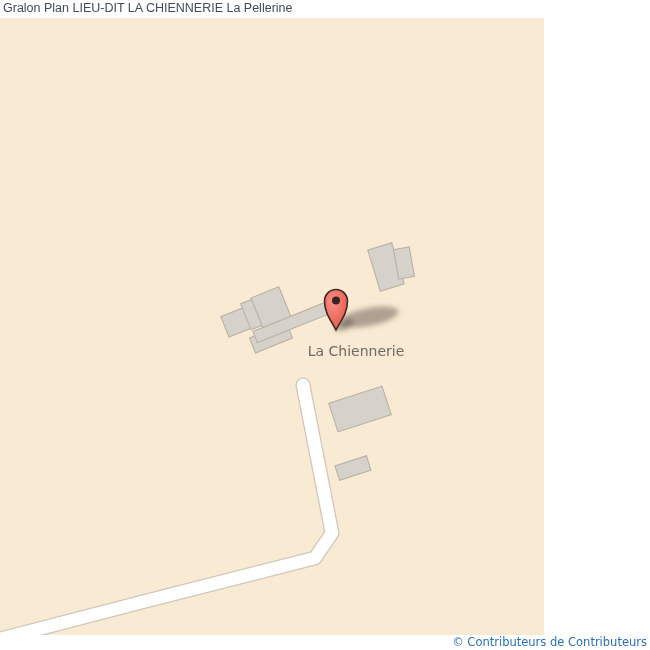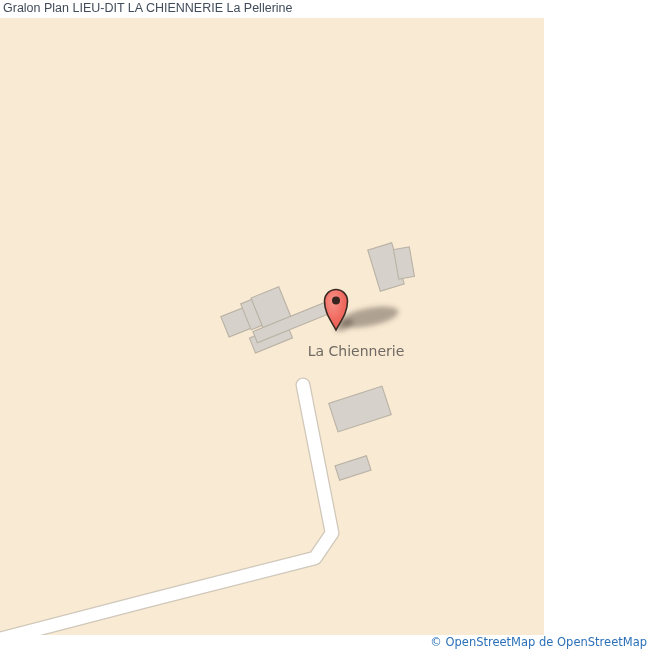--- a/index.html
+++ b/index.html
@@ -142,16 +142,16 @@
                  A11.5,11.5 0 1 1 347.5,301
                  C347.5,313.5 340.5,321 336,330 Z" fill="url(#pinGrad)" stroke="#3a2a24" stroke-width="1.6"></path>
         <circle cx="336" cy="300.5" r="4" fill="#37241f"></circle>
       </g>
 
       <text class="place-label" x="356" y="356">La Chiennerie</text>
     </svg>
   </div>
 
   <div class="footer">
-    <a class="attribution">© OpenStreetMap de OpenStreetMap</a>
+    <a class="attribution">© Contributeurs de Contributeurs</a>
   </div>
 
 </div>
 
 </body></html>

